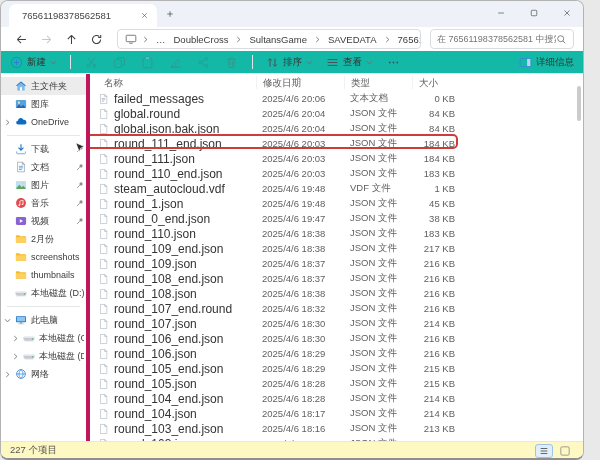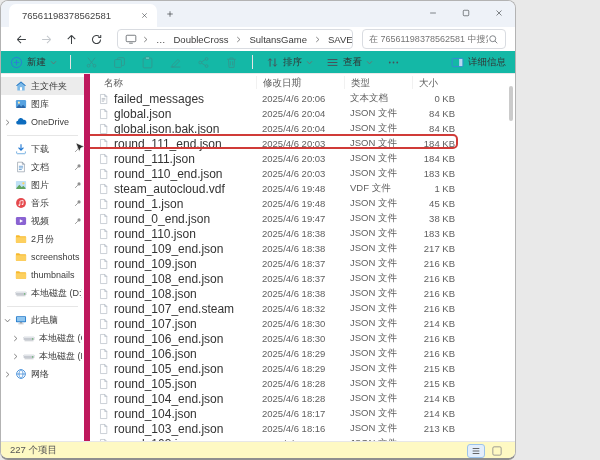--- a/index.html
+++ b/index.html
@@ -1,17 +1,17 @@
 <!DOCTYPE html>
 <html><head>
 <meta charset="utf-8">
 <style>
 *{box-sizing:border-box;margin:0;padding:0}
 body{background:#e9e9e9;font-family:"Liberation Sans","DejaVu Sans",sans-serif}
-.window{position:relative;width:516px;height:460px;background:#fff;border:1px solid #b3b3b3;border-bottom:2px solid #8f8f8f;border-radius:8px;overflow:hidden;font-size:10px;color:#3b3b3b}
+.window{position:relative;width:584px;height:460px;background:#fff;border:1px solid #b3b3b3;border-bottom:2px solid #8f8f8f;border-radius:8px;overflow:hidden;font-size:10px;color:#3b3b3b}
 
 .tabbar{height:26px;background:#eef2f8;display:flex;align-items:flex-end;padding-left:8px}
 .tab{width:148px;height:23px;background:#fff;border-radius:7px 7px 0 0;display:flex;align-items:center;gap:5px;padding:0 5px 0 8px}
 .tab-title{flex:1;font-size:9.5px;color:#444;white-space:nowrap;overflow:hidden}
 .tabx,.newtab{display:flex;align-items:center;justify-content:center}
 .tabx{width:15px;height:15px;border-radius:3px}
 .tabx svg{width:9px;height:9px}
 .newtab{width:22px;height:22px;align-self:center;margin-left:2px}
 .newtab svg{width:10px;height:10px}
 .wctrls{margin-left:auto;display:flex;align-self:flex-start}
@@ -34,21 +34,21 @@
 .tbtn{display:flex;align-items:center;gap:4px;padding:0 5px;height:20px;border-radius:4px;color:#333;font-size:9.5px;flex:none}
 .tbtn svg{width:13px;height:13px;display:block}
 .tbtn .caret svg{width:7px;height:7px}
 .tsep{width:1px;height:14px;background:#e4e4e4;margin:0 5px;flex:none}
 .tico{width:25px;height:20px;display:flex;align-items:center;justify-content:center;flex:none}
 .tico svg{width:13px;height:13px}
 .tico.dis{opacity:.38}
 .spacer{flex:1}
 
 .main{display:flex;height:367px}
-.sidebar{width:89px;border-right:6px solid #be185d;padding-top:3px;overflow:hidden;flex:none}
+.sidebar{width:89px;border-right:4px solid #be185d;padding-top:3px;overflow:hidden;flex:none}
 .sitem{height:18px;display:flex;align-items:center;gap:4px;padding-left:14px;padding-right:2px;font-size:9px;color:#3b3b3b;white-space:nowrap}
 .sitem.haschev{padding-left:3px}
 .sitem.child{padding-left:11px}
 .sitem.sel{background:#ececec}
 .sitem .icn svg{width:12px;height:12px;display:block;flex:none}
 .sitem .chev svg{width:7px;height:7px;display:block;flex:none}
 .sitem .lbl{overflow:hidden;flex:1}
 .sitem .pin{margin-left:auto;flex:none}
 .sitem .pin svg{width:8px;height:8px;display:block}
 .sdiv{height:1px;background:#e6e6e6;margin:4px 6px}
@@ -522,21 +522,21 @@
             <div class="csize">0 KB</div>
           </div>
           <div class="row">
             <div class="cname">
               <span class="icn">
                 <svg viewBox="0 0 16 16">
                   <path d="M3.6 1.4h6.2l3 3v10.2H3.6z" fill="#fff" stroke="#aeb6c0" stroke-width="0.9"></path>
                   <path d="M9.8 1.4v3h3z" fill="#e8ecf1" stroke="#aeb6c0" stroke-width="0.9"></path>
                 </svg>
               </span>
-              <span>global.json</span>
+              <span>global.round</span>
             </div>
             <div class="cdate">2025/4/6 20:04</div>
             <div class="ctype">JSON 文件</div>
             <div class="csize">84 KB</div>
           </div>
           <div class="row">
             <div class="cname">
               <span class="icn">
                 <svg viewBox="0 0 16 16">
                   <path d="M3.6 1.4h6.2l3 3v10.2H3.6z" fill="#fff" stroke="#aeb6c0" stroke-width="0.9"></path>
@@ -705,21 +705,21 @@
             <div class="csize">216 KB</div>
           </div>
           <div class="row">
             <div class="cname">
               <span class="icn">
                 <svg viewBox="0 0 16 16">
                   <path d="M3.6 1.4h6.2l3 3v10.2H3.6z" fill="#fff" stroke="#aeb6c0" stroke-width="0.9"></path>
                   <path d="M9.8 1.4v3h3z" fill="#e8ecf1" stroke="#aeb6c0" stroke-width="0.9"></path>
                 </svg>
               </span>
-              <span>round_107_end.steam</span>
+              <span>round_107_end.round</span>
             </div>
             <div class="cdate">2025/4/6 18:32</div>
             <div class="ctype">JSON 文件</div>
             <div class="csize">216 KB</div>
           </div>
           <div class="row">
             <div class="cname">
               <span class="icn">
                 <svg viewBox="0 0 16 16">
                   <path d="M3.6 1.4h6.2l3 3v10.2H3.6z" fill="#fff" stroke="#aeb6c0" stroke-width="0.9"></path>

